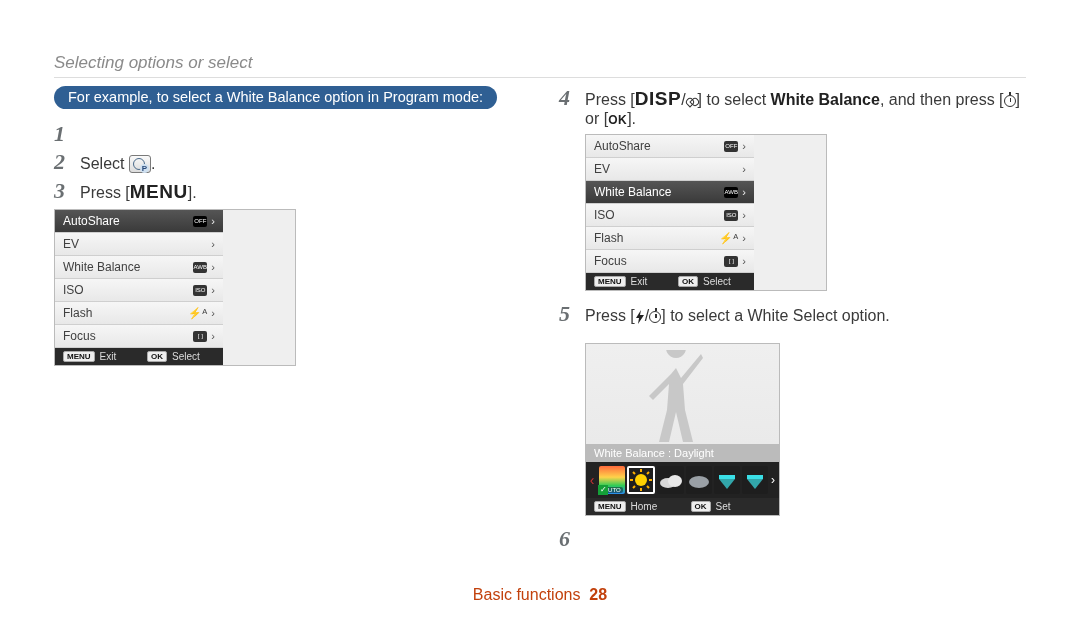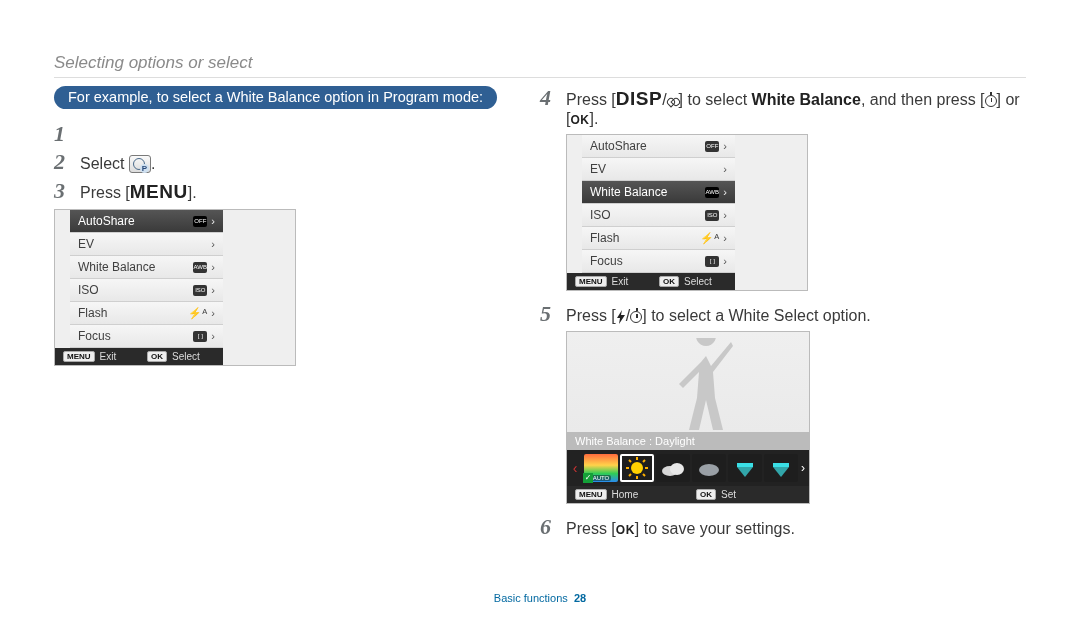--- a/index.html
+++ b/index.html
@@ -26,20 +26,21 @@
     right: 54px;
     height: 1px;
     background: #ddd;
   }
   .cols {
     position: absolute;
     top: 86px;
     left: 54px;
     right: 54px;
     display: flex;
+    gap: 38px;
   }
   .col { flex: 1; }
   .blue-bar {
     display: inline-block;
     background: #2f5f93;
     color: #fff;
     border-radius: 12px;
     padding: 3px 14px 4px 14px;
     font-size: 14.5px;
     margin-bottom: 14px;
@@ -77,21 +78,20 @@
     width: 168px;
   }
   .cam-row {
     display: flex;
     align-items: center;
     justify-content: space-between;
     padding: 4px 8px;
     border-bottom: 1px solid #cfcfcf;
     background: linear-gradient(#f6f6f6,#e8e8e8);
     color: #404040;
-    margin-left: 15px;
   }
   .cam-row.dark {
     background: linear-gradient(#555,#3a3a3a);
     color: #fff;
   }
   .cam-row .r-icon { display: flex; align-items: center; gap: 4px; font-size: 10px; }
   .cam-row .chev { font-size: 11px; color: #555; }
   .cam-row.dark .chev { color: #eee; }
   .cam-footer {
     display: flex;
@@ -124,22 +124,22 @@
     font-size: 6px;
     line-height: 11px;
     text-align: center;
     display: inline-block;
   }
   .cam-row.dark .tiny-icon { background:#000; }
 
   
   .wb-screen {
     border: 1px solid #bbb;
-    width: 244px;
-    margin-top: 6px;
+    width: 195px;
+    margin-top: 18px;
   }
   .wb-preview {
     height: 100px;
     background: linear-gradient(#efefef,#eaeaea);
     position: relative;
     overflow: hidden;
   }
   .wb-preview svg { position: absolute; right: 58px; top: 6px; }
   .wb-label-bar {
     background: rgba(60,60,60,0.35);
@@ -171,22 +171,22 @@
   .wb-bulb1, .wb-bulb2 { background:#1e1e1e; }
   .wb-right-arrow { color:#fff; font-size:12px; padding:0 4px 0 2px; }
   .wb-footer { display:flex; background:#2a2a2a; color:#ddd; font-size:10px; }
   .wb-footer > div { flex:1; padding:3px 8px; display:flex; gap:5px; align-items:center; }
 
   .footer {
     position: absolute;
     bottom: 26px;
     left: 0; right: 0;
     text-align: center;
-    font-size: 11px;
-    color: #0369a1;
+    font-size: 16px;
+    color: #c2410c;
   }
   .footer .pg { font-weight: 700; }
 
   .select-p-icon {
     display:inline-block;
     width:22px;height:18px;
     border:1px solid #7a7a7a;
     border-radius:3px;
     background:linear-gradient(#fafafa,#dcdcdc);
     vertical-align:-4px;
@@ -453,22 +453,19 @@
           </div>
         <div>
             <span class="pill">OK</span>
             <span>Set</span>
           </div>
       </div>
     </div>
 
     <div class="step" style="margin-top:12px;">
       <span class="stepnum">6</span>
-      <span class="txt">
-        <span>Press [</span><b class="ok-label">OK</b><span>] to save your settings.</span>
-      </span>
     </div>
   </div>
 </div>
 
 <div class="footer">
   <span>Basic functions</span>&nbsp;&nbsp;<span class="pg">28</span>
 </div>
 
 </body></html>

